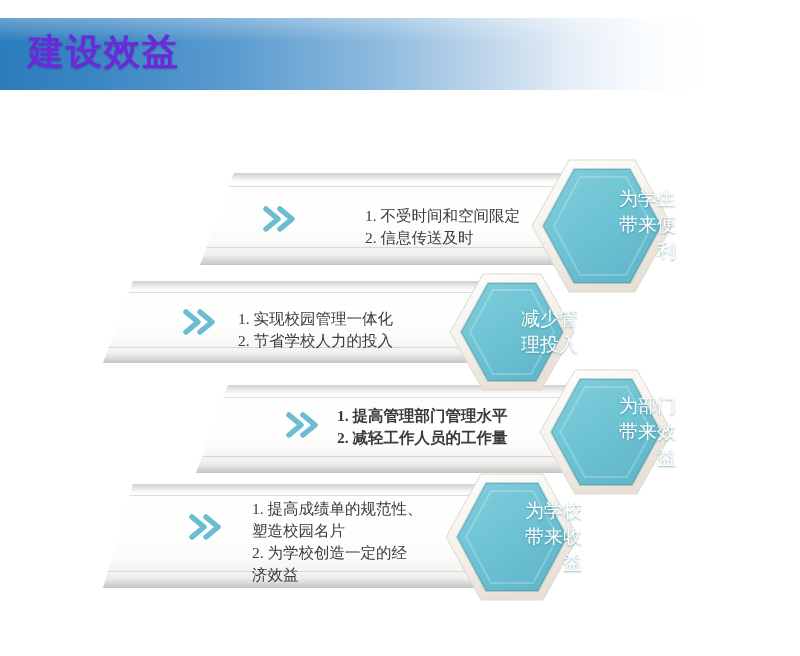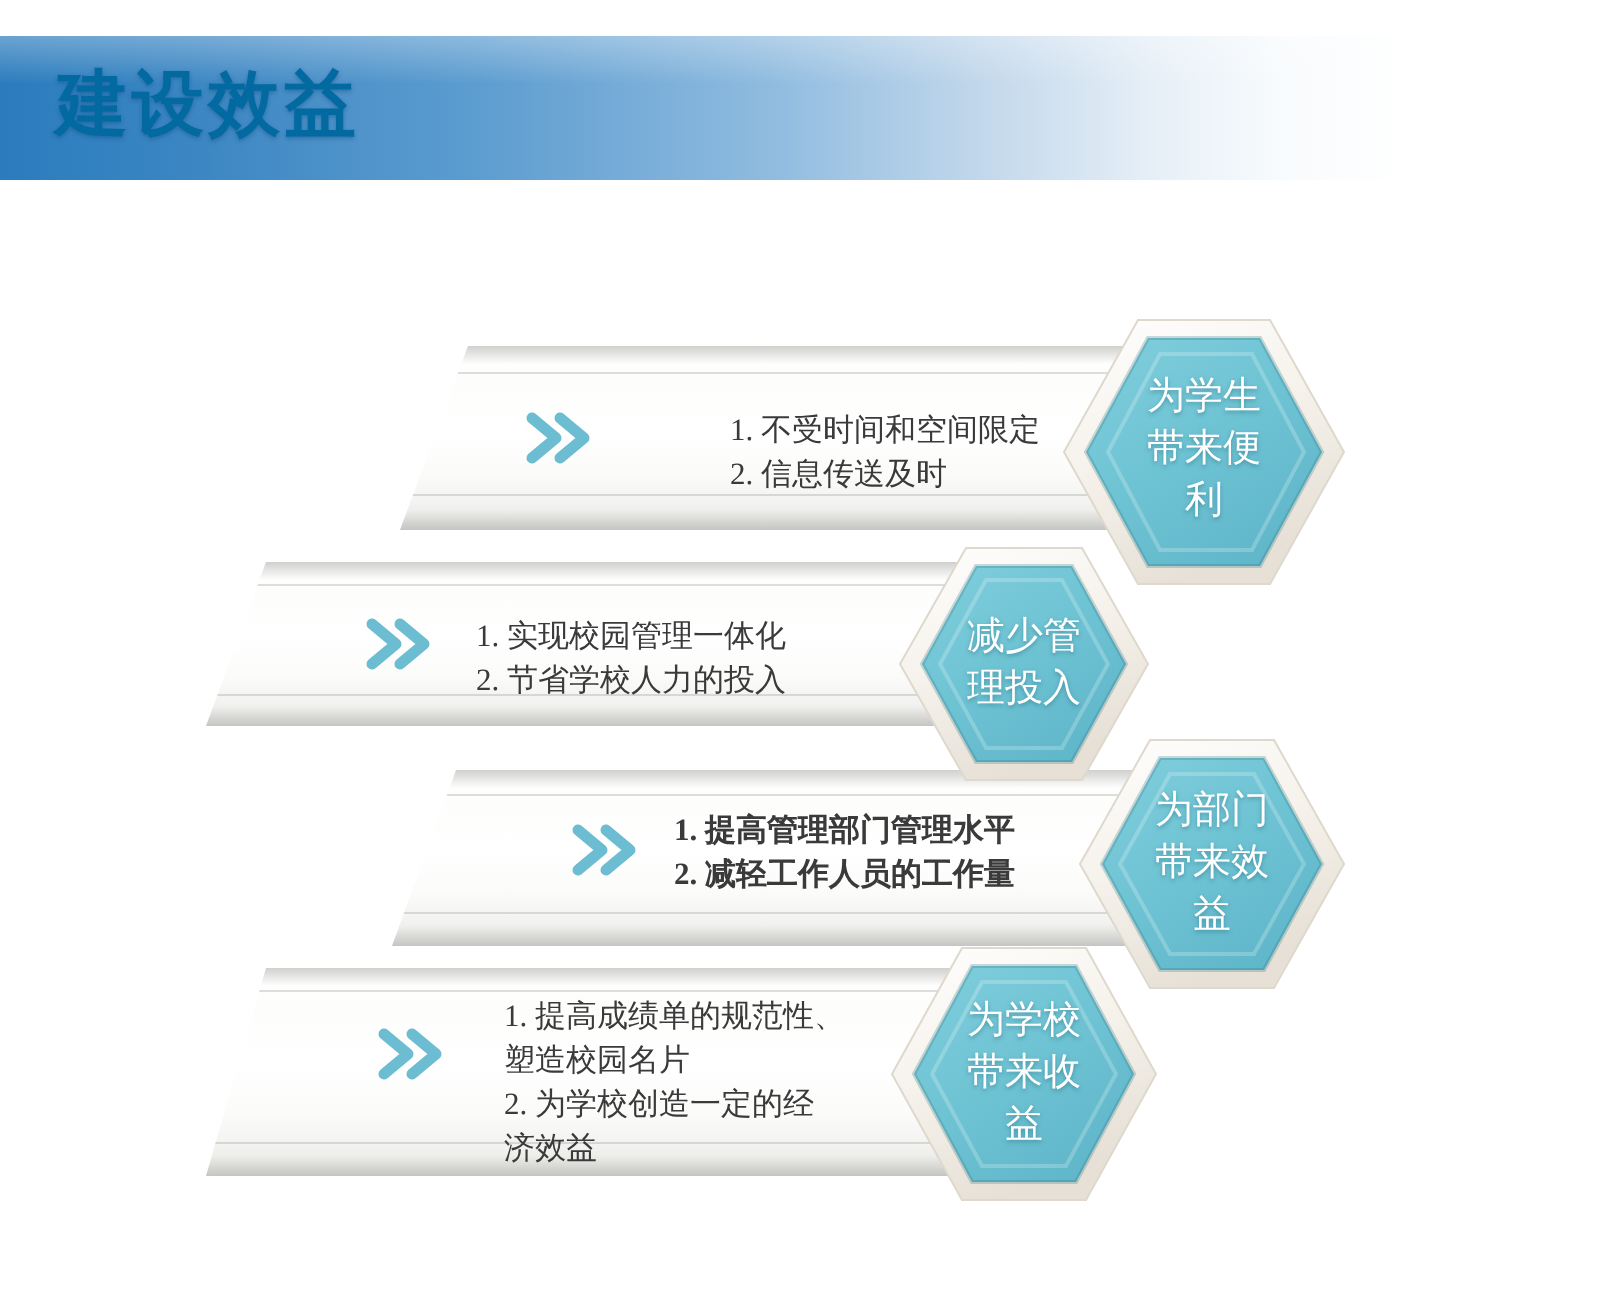--- a/index.html
+++ b/index.html
@@ -31,21 +31,21 @@
     position:absolute;left:0;top:18px;width:800px;height:24px;
     background:linear-gradient(to bottom,rgba(255,255,255,.30),rgba(255,255,255,0));
     pointer-events:none;
   }
   .header-title{
     position:absolute;left:28px;top:28px;
     font-family:"DejaVu Sans","Liberation Sans",sans-serif;
     font-weight:bold;
     font-size:36px;
     letter-spacing:2px;
-    color:#0369a1;
+    color:#6d28d9;
     text-shadow:0 1px 2px rgba(0,60,110,.35);
     white-space:nowrap;
   }
 
   
   .ribbon{
     position:absolute;
     background:
       linear-gradient(to bottom,
         #ffffff 0%,
@@ -87,21 +87,21 @@
     line-height:22px;
     white-space:pre;
     font-family:"Liberation Serif","DejaVu Serif",serif;
   }
 
   
   .hexwrap{position:absolute;}
   .hexwrap svg{display:block;overflow:visible;}
   .hextext{
     position:absolute;left:0;right:0;
-    text-align:center;
+    text-align:right;
     color:#ffffff;
     font-size:19px;
     line-height:26px;
     font-family:"Liberation Serif","DejaVu Serif",serif;
     text-shadow:0 1px 2px rgba(40,110,125,.55);
     white-space:pre;
     pointer-events:none;
   }
 </style>
 </head>

